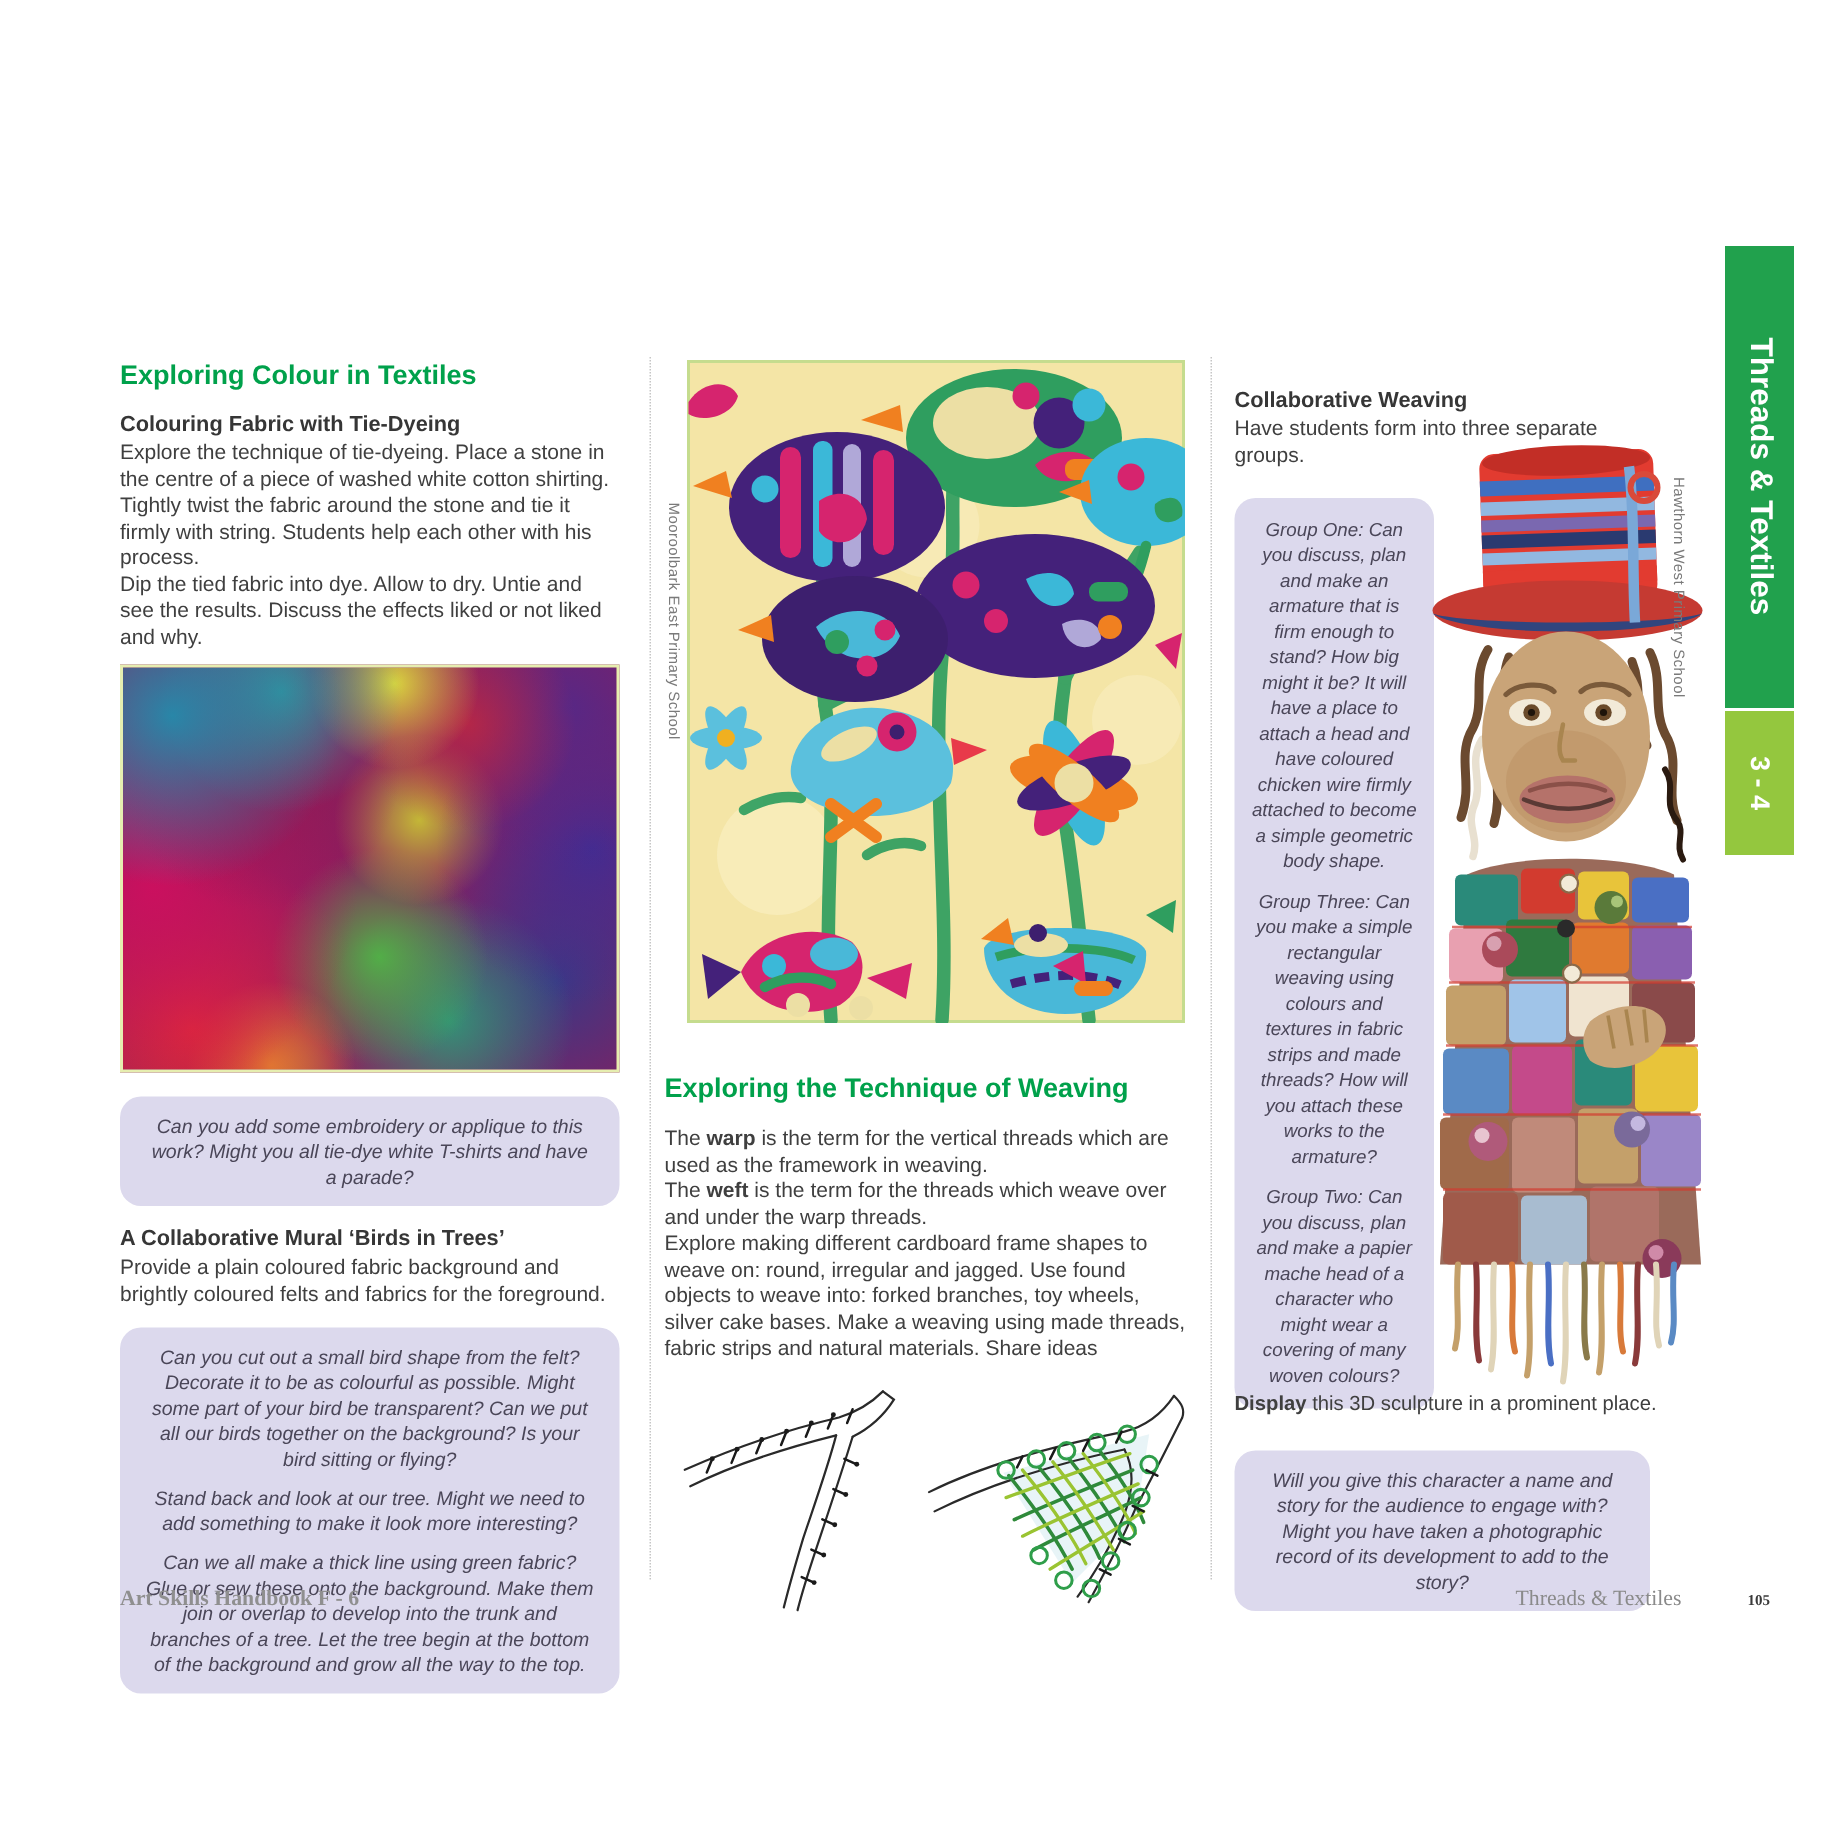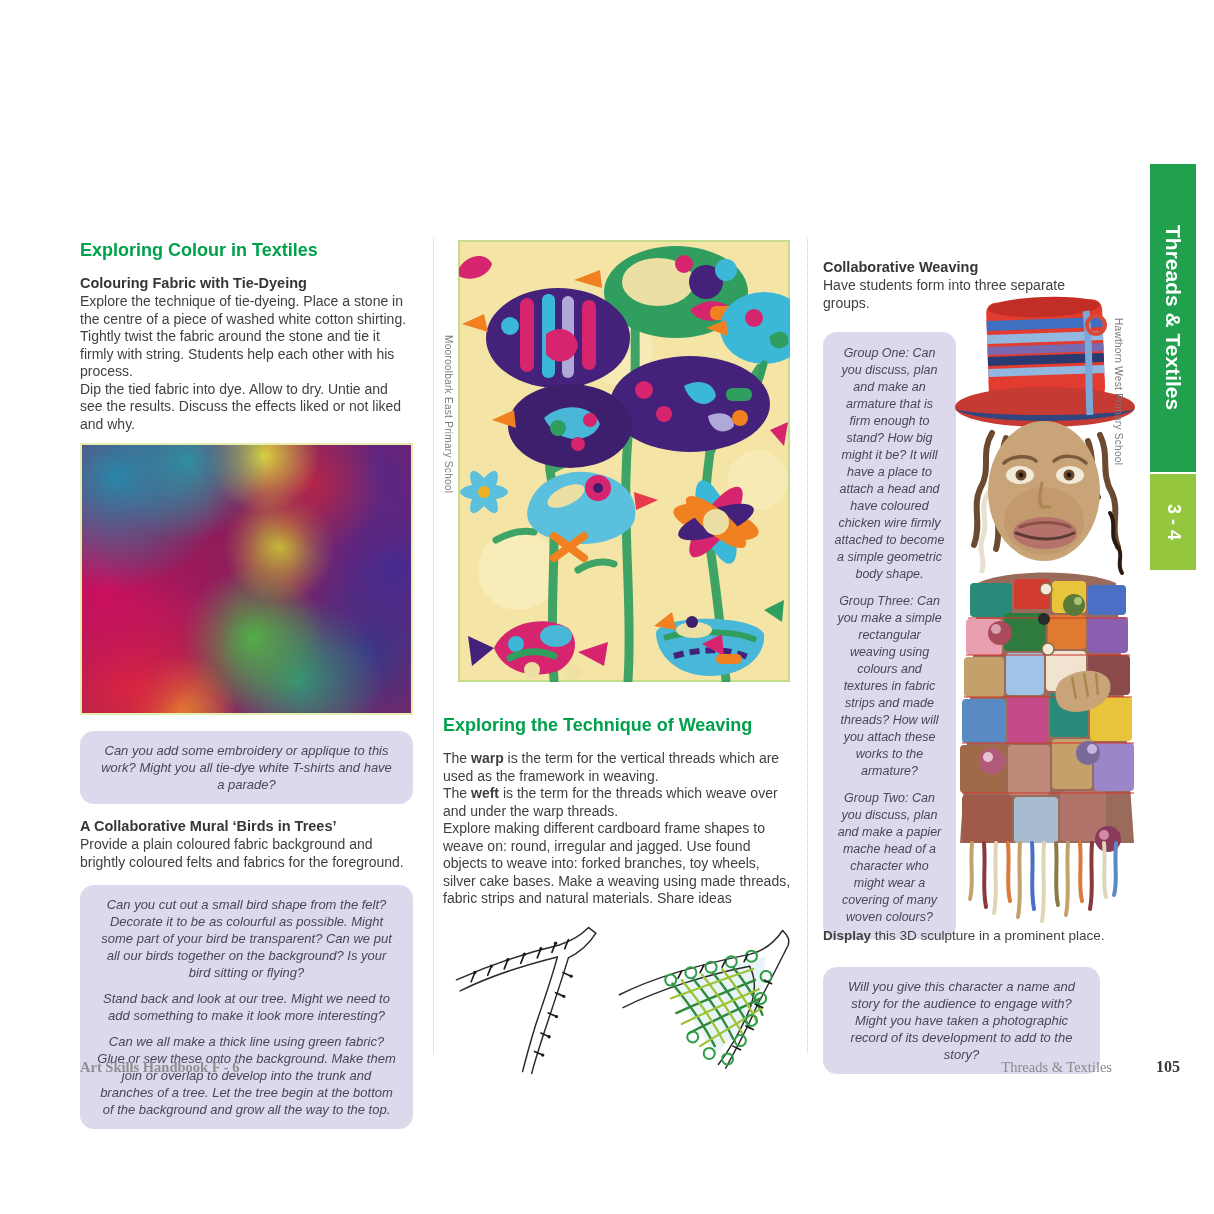--- a/index.html
+++ b/index.html
@@ -70,21 +70,21 @@
              display:flex;align-items:center;justify-content:center;}
   .tab-text{writing-mode:vertical-rl;color:#ffffff;font-weight:bold;font-size:21px;
             white-space:nowrap;}
   .tab-level{writing-mode:vertical-rl;color:#ffffff;font-weight:bold;font-size:18px;}
 
   
   .footer{position:absolute;left:80px;top:1058px;width:1100px;display:flex;align-items:baseline;
           font-size:14.5px;color:#8a8a8a;font-family:Liberation Serif, serif;}
   .footer .left{font-weight:bold;color:#8f8f8f;}
   .footer .right{margin-left:auto;color:#8a8a8a;}
-  .footer .pageno{margin-left:44px;font-weight:bold;color:#3a3a3a;font-size:16px;}
+  .footer .pageno{margin-left:44px;font-weight:bold;color:#3a3a3a;font-size:10px;}
 </style>
 </head>
 <body>
 
 <div id="page">
 
   <div class="vdivider" style="left:433px;"></div>
   <div class="vdivider" style="left:807px;"></div>
 
   <div class="col1">

